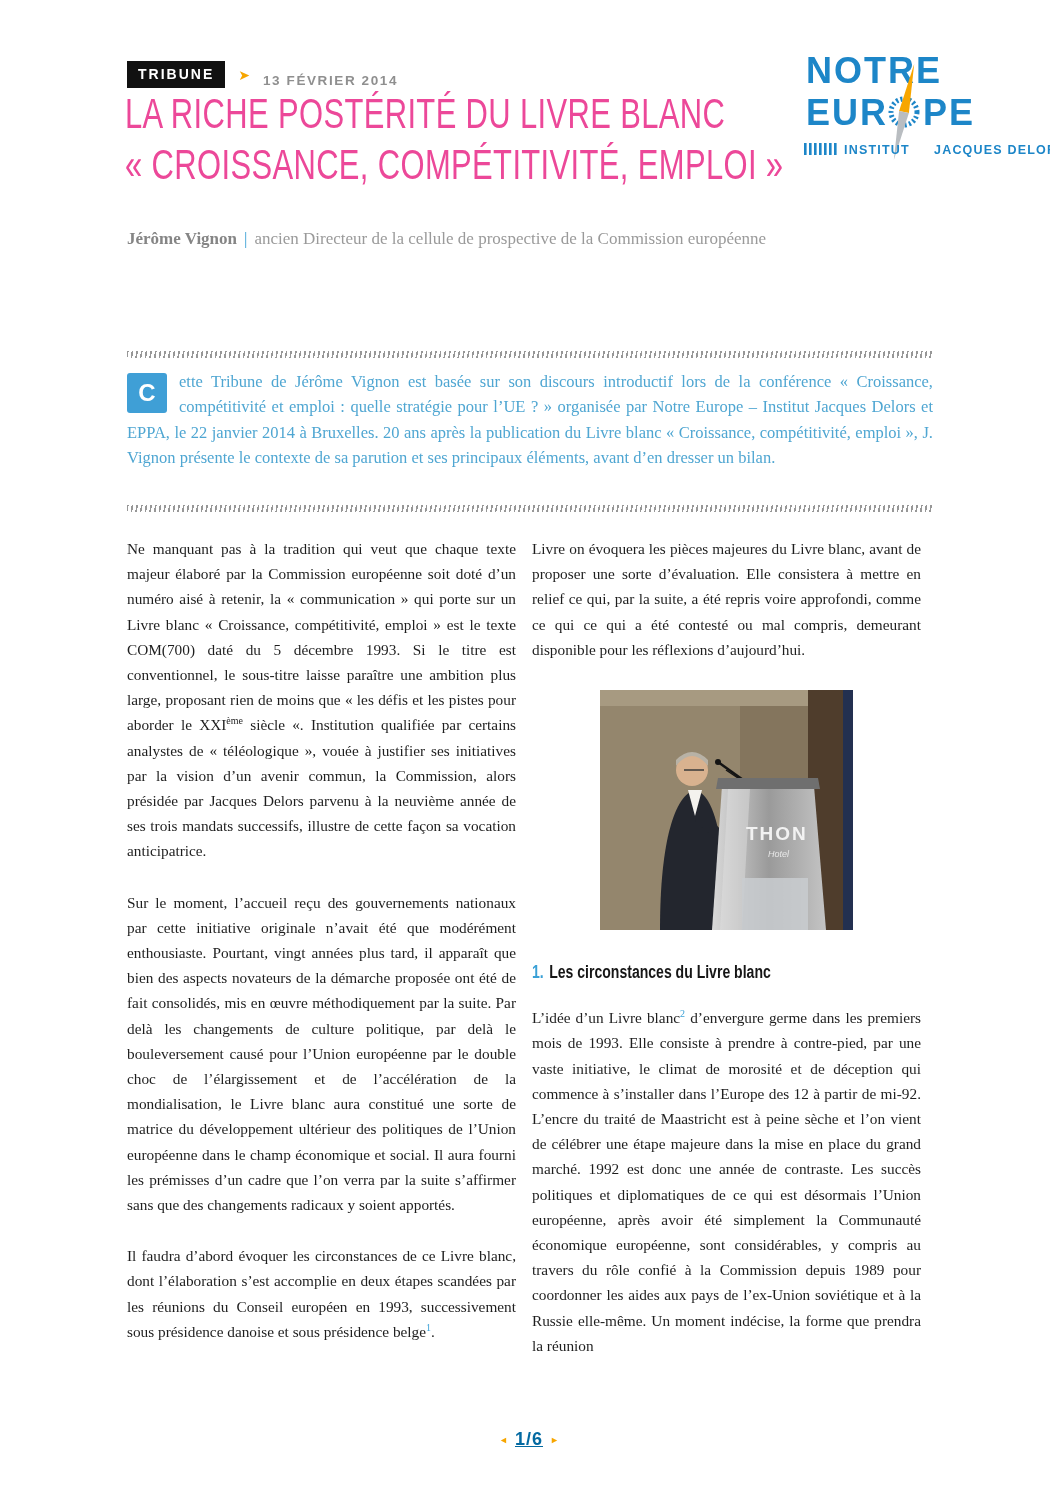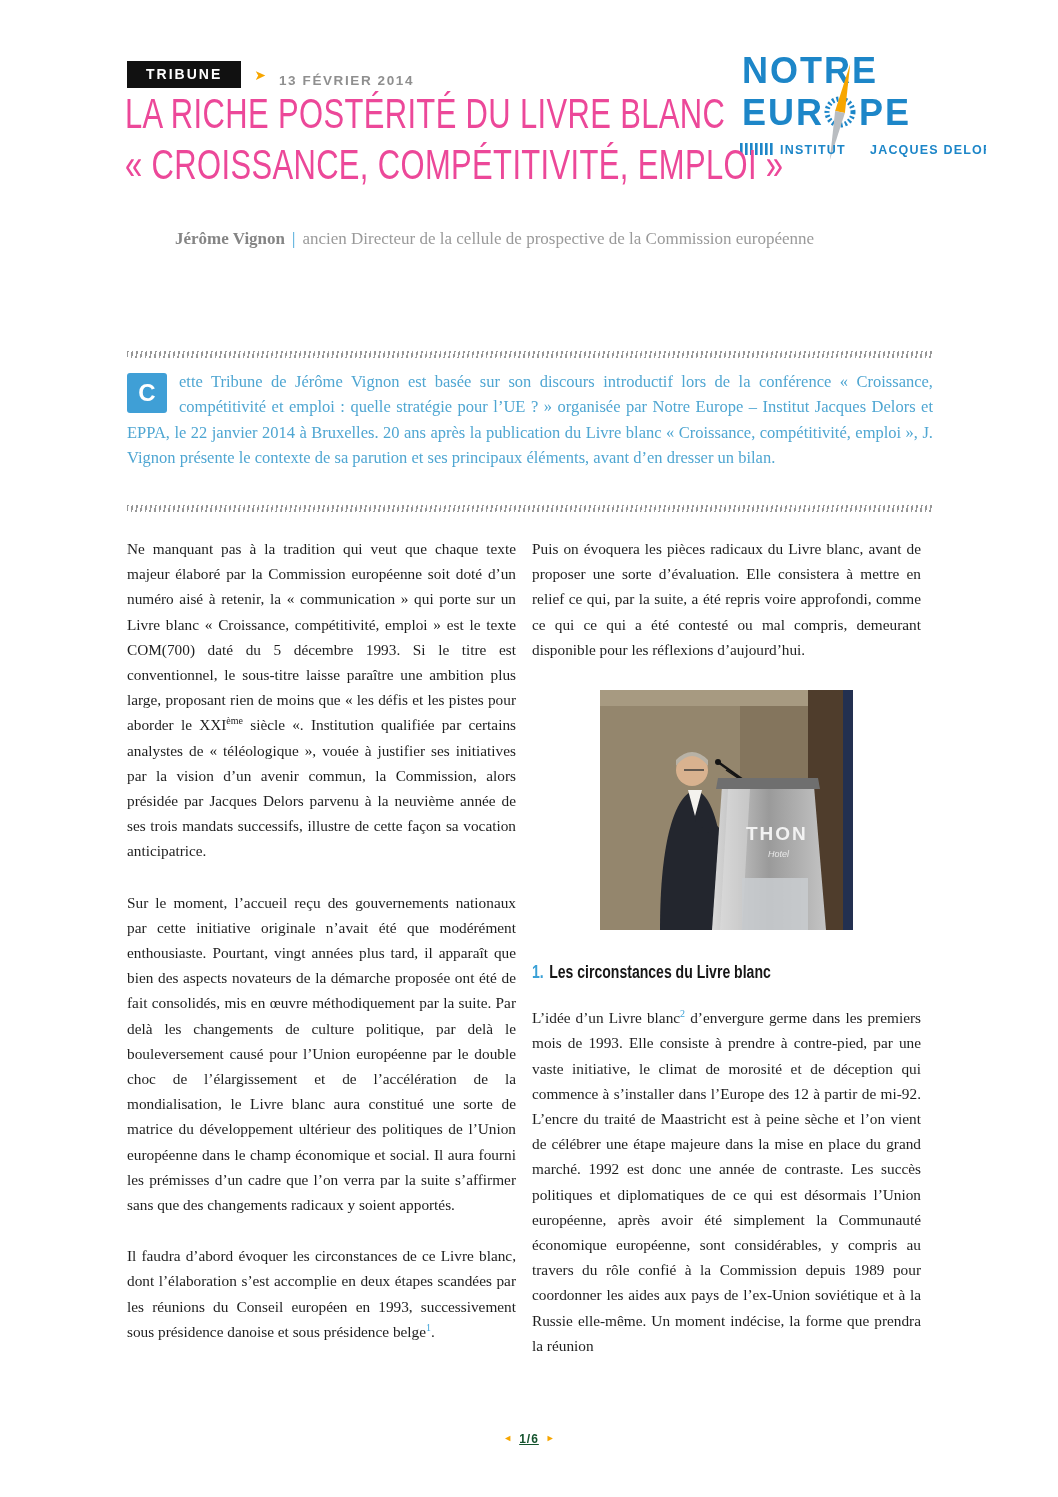--- a/index.html
+++ b/index.html
@@ -1,34 +1,34 @@
 <!DOCTYPE html>
 <html><head>
 <meta charset="utf-8">
 <style>
   html,body{margin:0;padding:0;}
   body{width:1058px;height:1497px;background:#ffffff;position:relative;overflow:hidden;
        font-family:"Liberation Serif", serif;}
 
   .kicker-row{position:absolute;top:61px;left:127px;display:flex;align-items:center;gap:13px;}
   .kicker{background:#111111;color:#ffffff;font-family:"Liberation Sans",sans-serif;
-          font-weight:bold;font-size:14px;line-height:27px;padding:0 19px;letter-spacing:2px;}
+          font-weight:bold;font-size:14px;line-height:27px;padding:0 11px;letter-spacing:2px;}
   .kicker-arrow{color:#f7a600;font-family:"DejaVu Sans",sans-serif;font-size:14px;line-height:1;}
   .kicker-date{color:#8f8f8f;font-family:"Liberation Sans",sans-serif;font-weight:bold;
                font-size:13.5px;letter-spacing:1.6px;margin-top:12px;}
 
-  .logo{position:absolute;left:736px;top:47px;width:250px;height:124px;}
+  .logo{position:absolute;left:800px;top:47px;width:250px;height:124px;}
 
   .title{position:absolute;left:125px;top:88px;color:#ec4899;
          font-family:"Liberation Sans",sans-serif;font-weight:normal;}
   .title .line{font-size:43px;line-height:51px;white-space:nowrap;
                transform:scaleX(0.72);transform-origin:0 0;letter-spacing:0.5px;}
 
   .byline{position:absolute;left:127px;top:229px;font-size:17px;color:#9a9a9a;}
-  .byline .name{font-weight:bold;color:#858585;margin-left:48px;}
+  .byline .name{font-weight:bold;color:#858585;}
   .byline .sep{color:#3aa0d6;padding:0 7px;font-weight:normal;}
   .byline .role{color:#9a9a9a;}
 
   .rule{position:absolute;left:127px;width:806px;height:7px;
         background:repeating-linear-gradient(100deg,#979797 0 1.6px,transparent 1.6px 4.6px);}
   #rule-top{top:351px;}
   #rule-bottom{top:505px;}
 
   .intro{position:absolute;left:127px;top:369px;width:806px;color:#4fa6d2;
          font-size:16.5px;line-height:25.4px;text-align:justify;}
@@ -48,21 +48,21 @@
   .photo-wrap{width:253px;height:244px;margin:28px auto 26px auto;}
 
   .section-heading{font-family:"Liberation Sans",sans-serif;font-weight:bold;font-size:18px;
                    color:#161616;margin:0 0 20px 0;white-space:nowrap;
                    transform:scaleX(0.78);transform-origin:0 50%;}
   .section-heading .num{color:#3aa0d6;margin-right:7px;}
 
   .footer{position:absolute;top:1429px;left:0;width:1058px;text-align:center;
           font-family:"Liberation Sans",sans-serif;}
   .footer .nav{color:#f7a600;font-size:9px;vertical-align:2px;margin:0 7px;}
-  .footer .pg{font-weight:bold;font-size:12px;color:#14532d;letter-spacing:1px;text-decoration:underline;}
+  .footer .pg{font-weight:bold;font-size:18px;color:#0369a1;letter-spacing:1px;text-decoration:underline;}
 </style>
 </head>
 <body>
 
 <div class="kicker-row">
   <span class="kicker">TRIBUNE</span>
   <span class="kicker-arrow">➤</span>
   <span class="kicker-date">13 FÉVRIER 2014</span>
 </div>
 
@@ -107,21 +107,21 @@
 </div>
 
 <div class="cols">
   <div class="col">
     <p><span>Ne manquant pas à la tradition qui veut que chaque texte majeur élaboré par la Commission européenne soit doté d’un numéro aisé à retenir, la « communication » qui porte sur un Livre blanc « Croissance, compétitivité, emploi » est le texte COM(700) daté du 5 décembre 1993. Si le titre est conventionnel, le sous-titre laisse paraître une ambition plus large, proposant rien de moins que « les défis et les pistes pour aborder le XXI</span><span class="sup">ème</span><span> siècle «. Institution qualifiée par certains analystes de « téléologique », vouée à justifier ses initiatives par la vision d’un avenir commun, la Commission, alors présidée par Jacques Delors parvenu à la neuvième année de ses trois mandats successifs, illustre de cette façon sa vocation anticipatrice.</span></p>
     <p><span>Sur le moment, l’accueil reçu des gouvernements nationaux par cette initiative originale n’avait été que modérément enthousiaste. Pourtant, vingt années plus tard, il apparaît que bien des aspects novateurs de la démarche proposée ont été de fait consolidés, mis en œuvre méthodiquement par la suite. Par delà les changements de culture politique, par delà le bouleversement causé pour l’Union européenne par le double choc de l’élargissement et de l’accélération de la mondialisation, le Livre blanc aura constitué une sorte de matrice du développement ultérieur des politiques de l’Union européenne dans le champ économique et social. Il aura fourni les prémisses d’un cadre que l’on verra par la suite s’affirmer sans que des changements radicaux y soient apportés.</span></p>
     <p><span>Il faudra d’abord évoquer les circonstances de ce Livre blanc, dont l’élaboration s’est accomplie en deux étapes scandées par les réunions du Conseil européen en 1993, successivement sous présidence danoise et sous présidence belge</span><span class="fm">1</span><span>.</span></p>
   </div>
 
   <div class="col">
-    <p><span>Puis on évoquera les pièces radicaux du Livre blanc, avant de proposer une sorte d’évaluation. Elle consistera à mettre en relief ce qui, par la suite, a été repris voire approfondi, comme ce qui ce qui a été contesté ou mal compris, demeurant disponible pour les réflexions d’aujourd’hui.</span></p>
+    <p><span>Livre on évoquera les pièces majeures du Livre blanc, avant de proposer une sorte d’évaluation. Elle consistera à mettre en relief ce qui, par la suite, a été repris voire approfondi, comme ce qui ce qui a été contesté ou mal compris, demeurant disponible pour les réflexions d’aujourd’hui.</span></p>
 
     <div class="photo-wrap">
       <svg width="253" height="240" viewBox="0 0 253 240">
         <defs>
           <linearGradient id="podGrad" x1="0" y1="0" x2="1" y2="0">
             <stop offset="0" stop-color="#d9d9d9"></stop>
             <stop offset="0.5" stop-color="#9a9a9a"></stop>
             <stop offset="1" stop-color="#c4c4c4"></stop>
           </linearGradient>
         </defs>

